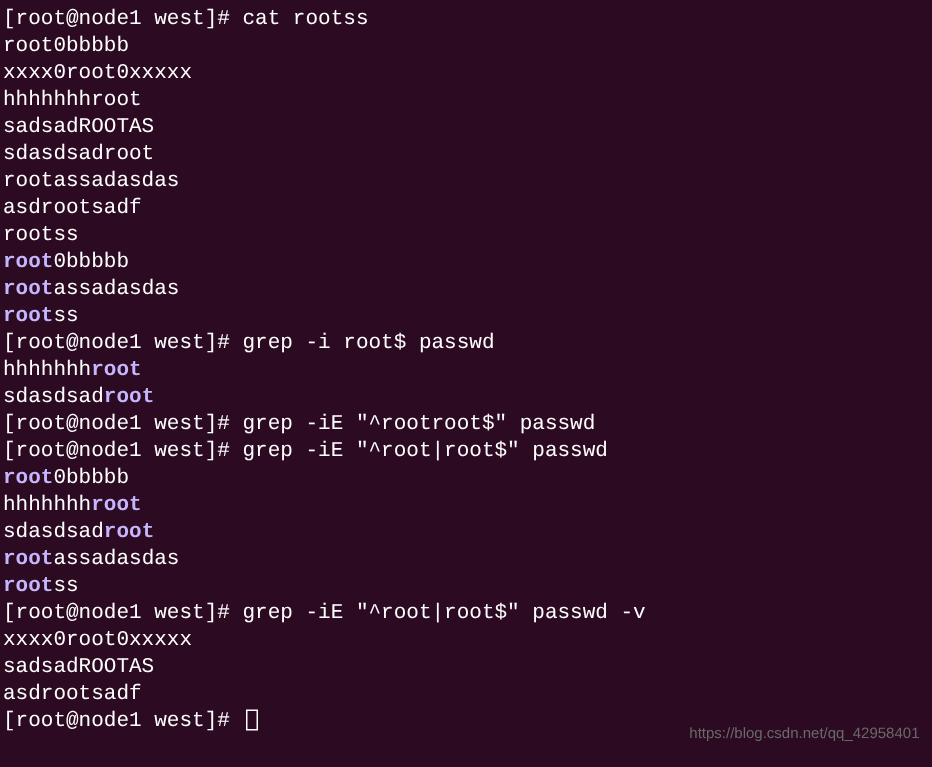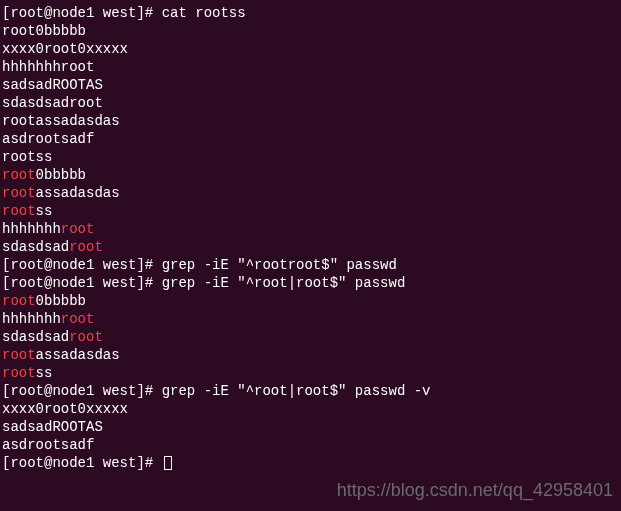--- a/index.html
+++ b/index.html
@@ -16,58 +16,59 @@
       width: 621px;
       height: 511px;
       padding: 4px 2px;
       position: relative;
       overflow: hidden;
     }
     .line {
       white-space: pre;
     }
     .match {
-      color: #ef4444;
-      font-weight: normal;
+      color: #c4b5fd;
+      font-weight: bold;
     }
     .cursor {
       display: inline-block;
       width: 8px;
       height: 14px;
       border: 1px solid #ffffff;
       vertical-align: middle;
       margin-left: 2px;
     }
     .watermark {
       position: absolute;
       bottom: 12px;
       right: 8px;
       color: #6a6a6a;
       font-family: Arial, sans-serif;
-      font-size: 18px;
+      font-size: 10px;
     }
   </style>
 </head>
 <body>
 
 <div>
   <div class="line"><span>[root@node1 west]# </span><span>cat rootss</span></div>
   <div class="line">root0bbbbb</div>
   <div class="line">xxxx0root0xxxxx</div>
   <div class="line">hhhhhhhroot</div>
   <div class="line">sadsadROOTAS</div>
   <div class="line">sdasdsadroot</div>
   <div class="line">rootassadasdas</div>
   <div class="line">asdrootsadf</div>
   <div class="line">rootss</div>
 
   <div class="line"><span class="match">root</span><span>0bbbbb</span></div>
   <div class="line"><span class="match">root</span><span>assadasdas</span></div>
   <div class="line"><span class="match">root</span><span>ss</span></div>
 
+  <div class="line"><span>[root@node1 west]# </span><span>grep -i root$ passwd</span></div>
   <div class="line"><span>hhhhhhh</span><span class="match">root</span></div>
   <div class="line"><span>sdasdsad</span><span class="match">root</span></div>
 
   <div class="line"><span>[root@node1 west]# </span><span>grep -iE "^rootroot$" passwd</span></div>
   <div class="line"><span>[root@node1 west]# </span><span>grep -iE "^root|root$" passwd</span></div>
   <div class="line"><span></span><span class="match">root</span><span>0bbbbb</span></div>
   <div class="line"><span>hhhhhhh</span><span class="match">root</span><span></span></div>
   <div class="line"><span>sdasdsad</span><span class="match">root</span><span></span></div>
   <div class="line"><span></span><span class="match">root</span><span>assadasdas</span></div>
   <div class="line"><span></span><span class="match">root</span><span>ss</span></div>

